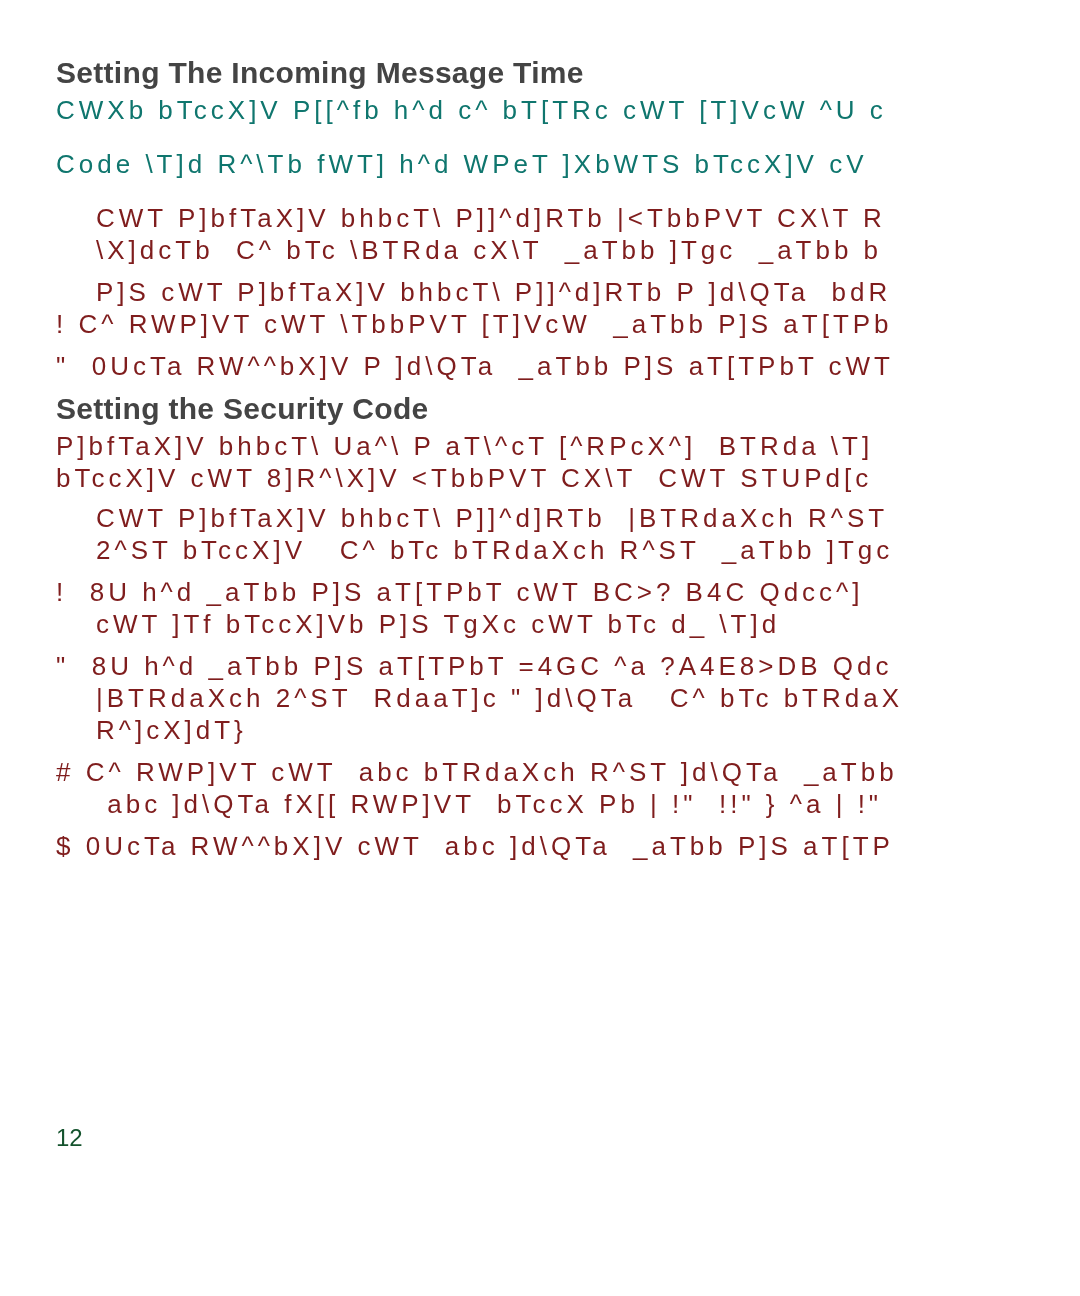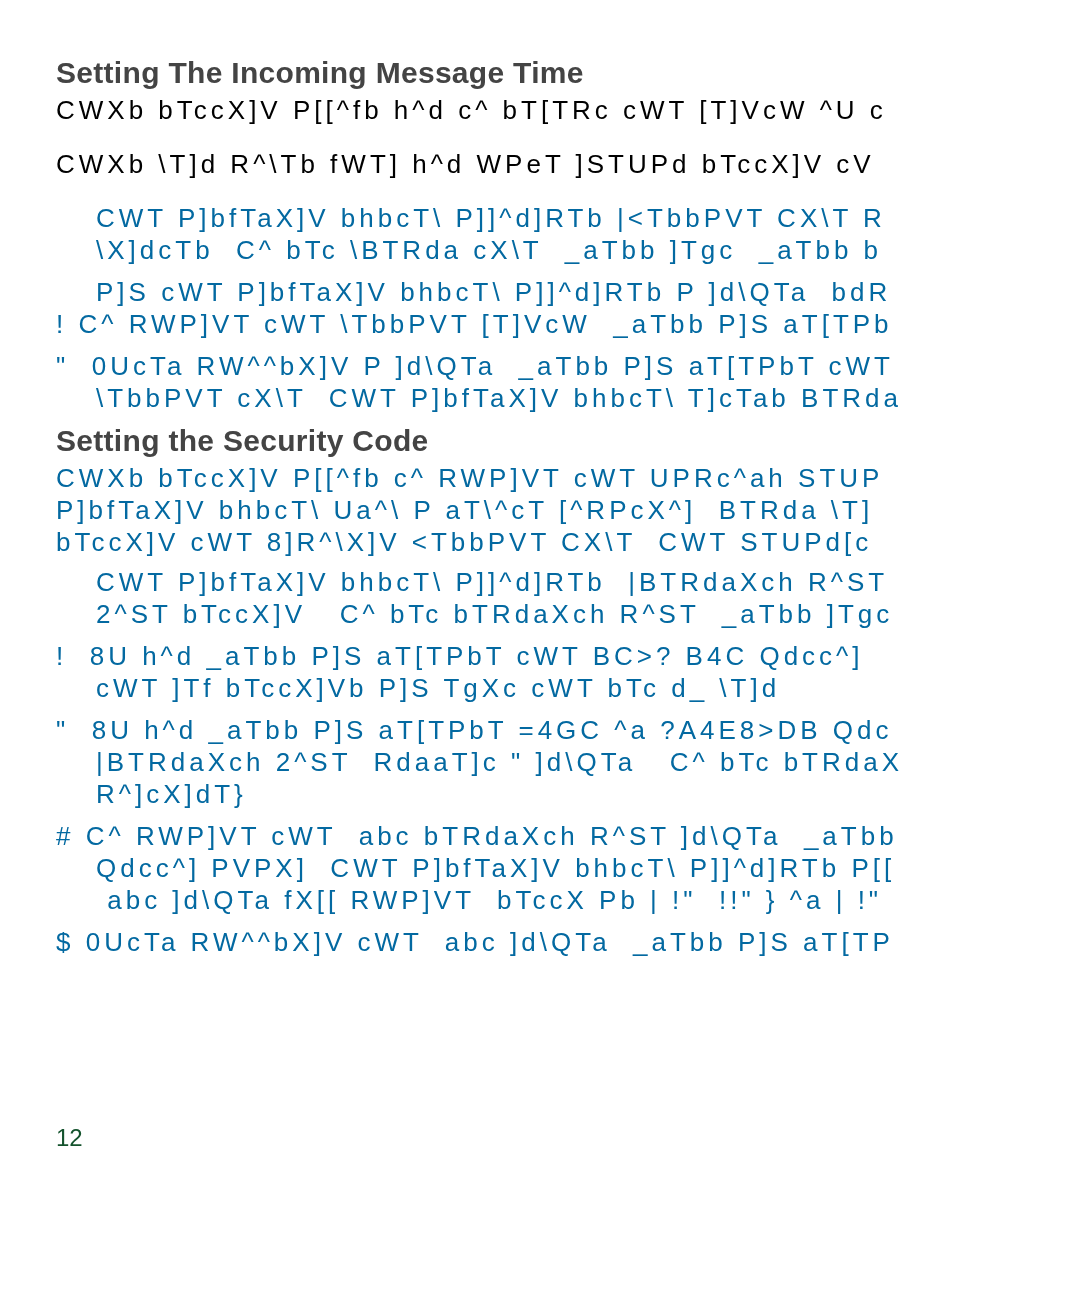--- a/index.html
+++ b/index.html
@@ -1,69 +1,66 @@
 <!DOCTYPE html>
 <html><head>
 <meta charset="utf-8">
 <style>
   html,body{margin:0;padding:0;background:#fff;color:#333;font-family:Arial,Helvetica,sans-serif}
   .page{width:1080px;height:1200px;box-sizing:border-box;padding:56px 12px 48px 56px;overflow:hidden;position:relative}
   .heading{font-weight:700;font-size:30px;letter-spacing:.3px;color:#444;margin:0 0 4px}
-  .para{font-size:26px;line-height:32px;letter-spacing:4px;white-space:pre;font-family:Arial,Helvetica,sans-serif;color:#000000;margin:0 0 22px}
+  .para{font-size:26px;line-height:32px;letter-spacing:4px;white-space:pre;font-family:Arial,Helvetica,sans-serif;color:#0f766e;margin:0 0 22px}
   .item-wrap{margin:8px 0 10px}
-  .item-line{font-size:26px;line-height:32px;letter-spacing:4px;white-space:pre;font-family:Arial,Helvetica,sans-serif;color:#0369a1}
+  .item-line{font-size:26px;line-height:32px;letter-spacing:4px;white-space:pre;font-family:Arial,Helvetica,sans-serif;color:#7f1d1d}
   .indent{padding-left:40px}
   .section{margin-bottom:8px}
   .pagenum{position:absolute;left:56px;bottom:48px;font-size:24px;color:#14532d}
 </style>
 </head>
 <body>
 <div class="page">
 
   <div class="section">
     <div class="heading">Setting The Incoming Message Time</div>
     <div class="para">CWXb bTccX]V P[[^fb h^d c^ bT[TRc cWT [T]VcW ^U c</div>
-    <div class="para">CWXb \T]d R^\Tb fWT] h^d WPeT ]STUPd bTccX]V cV</div>
+    <div class="para">Code \T]d R^\Tb fWT] h^d WPeT ]XbWTS bTccX]V cV</div>
 
     <div class="item-wrap indent">
       <div class="item-line">CWT P]bfTaX]V bhbcT\ P]]^d]RTb |&lt;TbbPVT CX\T R</div>
       <div class="item-line">\X]dcTb  C^ bTc \BTRda cX\T  _aTbb ]Tgc  _aTbb b</div>
     </div>
     <div class="item-wrap">
       <div class="item-line indent">P]S cWT P]bfTaX]V bhbcT\ P]]^d]RTb P ]d\QTa  bdR</div>
       <div class="item-line"><span>!</span> <span>C^ RWP]VT cWT \TbbPVT [T]VcW  _aTbb P]S aT[TPb</span></div>
     </div>
     <div class="item-wrap">
       <div class="item-line"><span>"</span>  <span>0UcTa RW^^bX]V P ]d\QTa  _aTbb P]S aT[TPbT cWT</span></div>
-      <div class="item-line indent">\TbbPVT cX\T  CWT P]bfTaX]V bhbcT\ T]cTab BTRda</div>
     </div>
   </div>
 
   <div class="section">
     <div class="heading">Setting the Security Code</div>
-    <div class="item-line">CWXb bTccX]V P[[^fb c^ RWP]VT cWT UPRc^ah STUP</div>
     <div class="item-line">P]bfTaX]V bhbcT\ Ua^\ P aT\^cT [^RPcX^]  BTRda \T]</div>
     <div class="item-line" style="margin-bottom:0">bTccX]V cWT 8]R^\X]V &lt;TbbPVT CX\T  CWT STUPd[c</div>
 
     <div class="item-wrap indent">
       <div class="item-line">CWT P]bfTaX]V bhbcT\ P]]^d]RTb  |BTRdaXch R^ST</div>
       <div class="item-line">2^ST bTccX]V   C^ bTc bTRdaXch R^ST  _aTbb ]Tgc</div>
     </div>
     <div class="item-wrap">
       <div class="item-line"><span>!</span> <span> 8U h^d _aTbb P]S aT[TPbT cWT BC&gt;? B4C Qdcc^]</span></div>
       <div class="item-line indent">cWT ]Tf bTccX]Vb P]S TgXc cWT bTc d_ \T]d</div>
     </div>
     <div class="item-wrap">
       <div class="item-line"><span>"</span> <span> 8U h^d _aTbb P]S aT[TPbT =4GC ^a ?A4E8&gt;DB Qdc</span></div>
       <div class="item-line indent">|BTRdaXch 2^ST  RdaaT]c " ]d\QTa   C^ bTc bTRdaX</div>
       <div class="item-line indent">R^]cX]dT}</div>
     </div>
     <div class="item-wrap">
       <div class="item-line"><span>#</span> <span>C^ RWP]VT cWT  abc bTRdaXch R^ST ]d\QTa  _aTbb</span></div>
-      <div class="item-line indent">Qdcc^] PVPX]  CWT P]bfTaX]V bhbcT\ P]]^d]RTb P[[</div>
       <div class="item-line indent"> abc ]d\QTa fX[[ RWP]VT  bTccX Pb | !"  !!" } ^a | !"</div>
     </div>
     <div class="item-wrap">
       <div class="item-line"><span>$</span> <span>0UcTa RW^^bX]V cWT  abc ]d\QTa  _aTbb P]S aT[TP</span></div>
     </div>
   </div>
 
   <div class="pagenum">12</div>
 </div>
 

